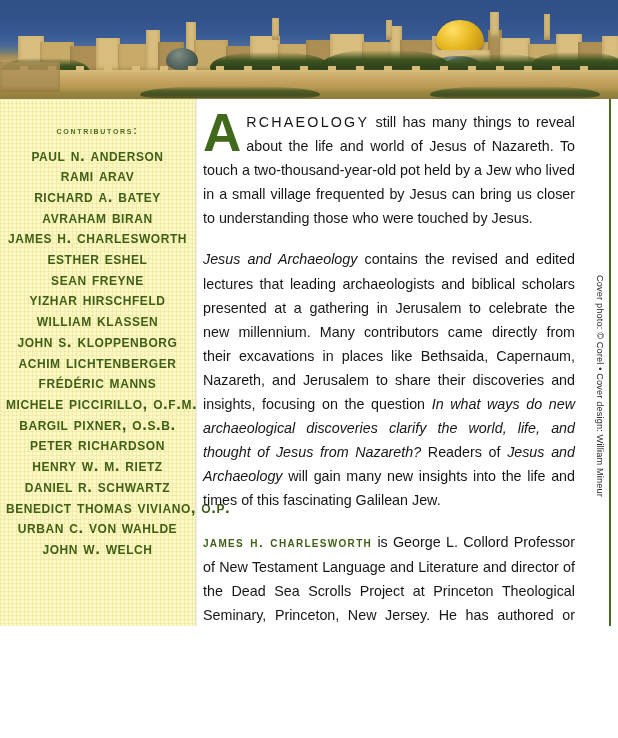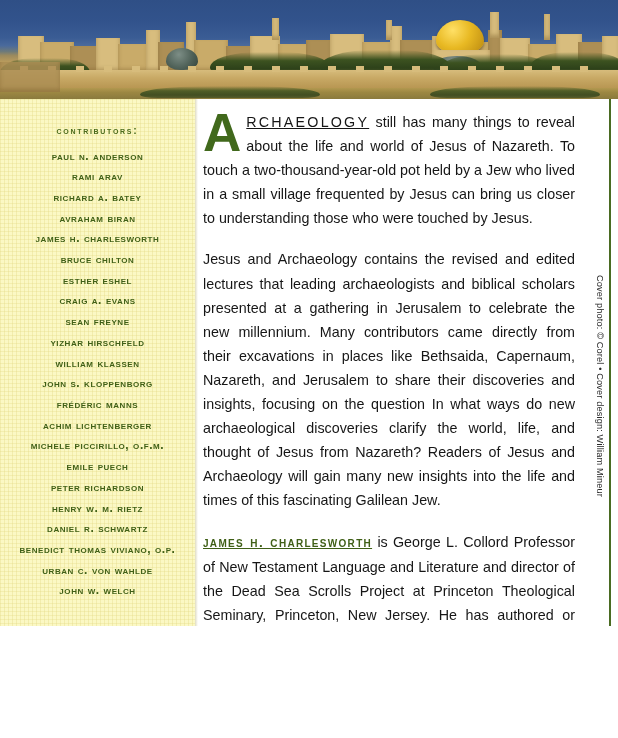--- a/index.html
+++ b/index.html
@@ -120,21 +120,21 @@
     font-size: 10.5px;
     font-weight: bold;
     color: #4b6b1c;
     letter-spacing: 1.7px;
     font-variant: small-caps;
     text-transform: lowercase;
     margin-bottom: 9px;
     line-height: 1.1;
   }
   .contributor {
-    font-size: 12px;
+    font-size: 17px;
     font-weight: bold;
     color: #3f5f16;
     font-variant: small-caps;
     text-transform: lowercase;
     letter-spacing: .55px;
     line-height: 20.7px;
     white-space: nowrap;
   }
 
   
@@ -163,23 +163,22 @@
     margin: 2px 5px 0 0;
     font-family: "Liberation Sans", sans-serif;
   }
   .smallcaps-lead {
     font-weight: bold;
     color: #3f5f16;
     font-variant: small-caps;
     text-transform: lowercase;
     letter-spacing: 1.3px;
     font-size: 13.6px;
-    text-decoration: underline;
-  }
-  .ital { }
+  }
+  .ital { font-style: italic; }
 
   
   #credit-rail {
     position: absolute;
     left: 582px;
     top: 99px;
     width: 36px;
     height: 573px;
     background: #ffffff;
   }
@@ -294,31 +293,29 @@
   </div>
 
   <div id="contributors-panel">
     <div id="contributors-heading">Contributors:</div>
     <div id="contributors-list">
         <div class="contributor">Paul N. Anderson</div>
         <div class="contributor">Rami Arav</div>
         <div class="contributor">Richard A. Batey</div>
         <div class="contributor">Avraham Biran</div>
         <div class="contributor">James H. Charlesworth</div>
-        <div class="contributor">Bruce Chilton</div>
         <div class="contributor">Esther Eshel</div>
-        <div class="contributor">Craig A. Evans</div>
         <div class="contributor">Sean Freyne</div>
         <div class="contributor">Yizhar Hirschfeld</div>
         <div class="contributor">William Klassen</div>
         <div class="contributor">John S. Kloppenborg</div>
+        <div class="contributor">Achim Lichtenberger</div>
         <div class="contributor">Frédéric Manns</div>
-        <div class="contributor">Achim Lichtenberger</div>
         <div class="contributor">Michele Piccirillo, O.F.M.</div>
-        <div class="contributor">Emile Puech</div>
+        <div class="contributor">Bargil Pixner, O.S.B.</div>
         <div class="contributor">Peter Richardson</div>
         <div class="contributor">Henry W. M. Rietz</div>
         <div class="contributor">Daniel R. Schwartz</div>
         <div class="contributor">Benedict Thomas Viviano, O.P.</div>
         <div class="contributor">Urban C. von Wahlde</div>
         <div class="contributor">John W. Welch</div>
       </div>
   </div>
   <div id="panel-edge-shadow"></div>
 

